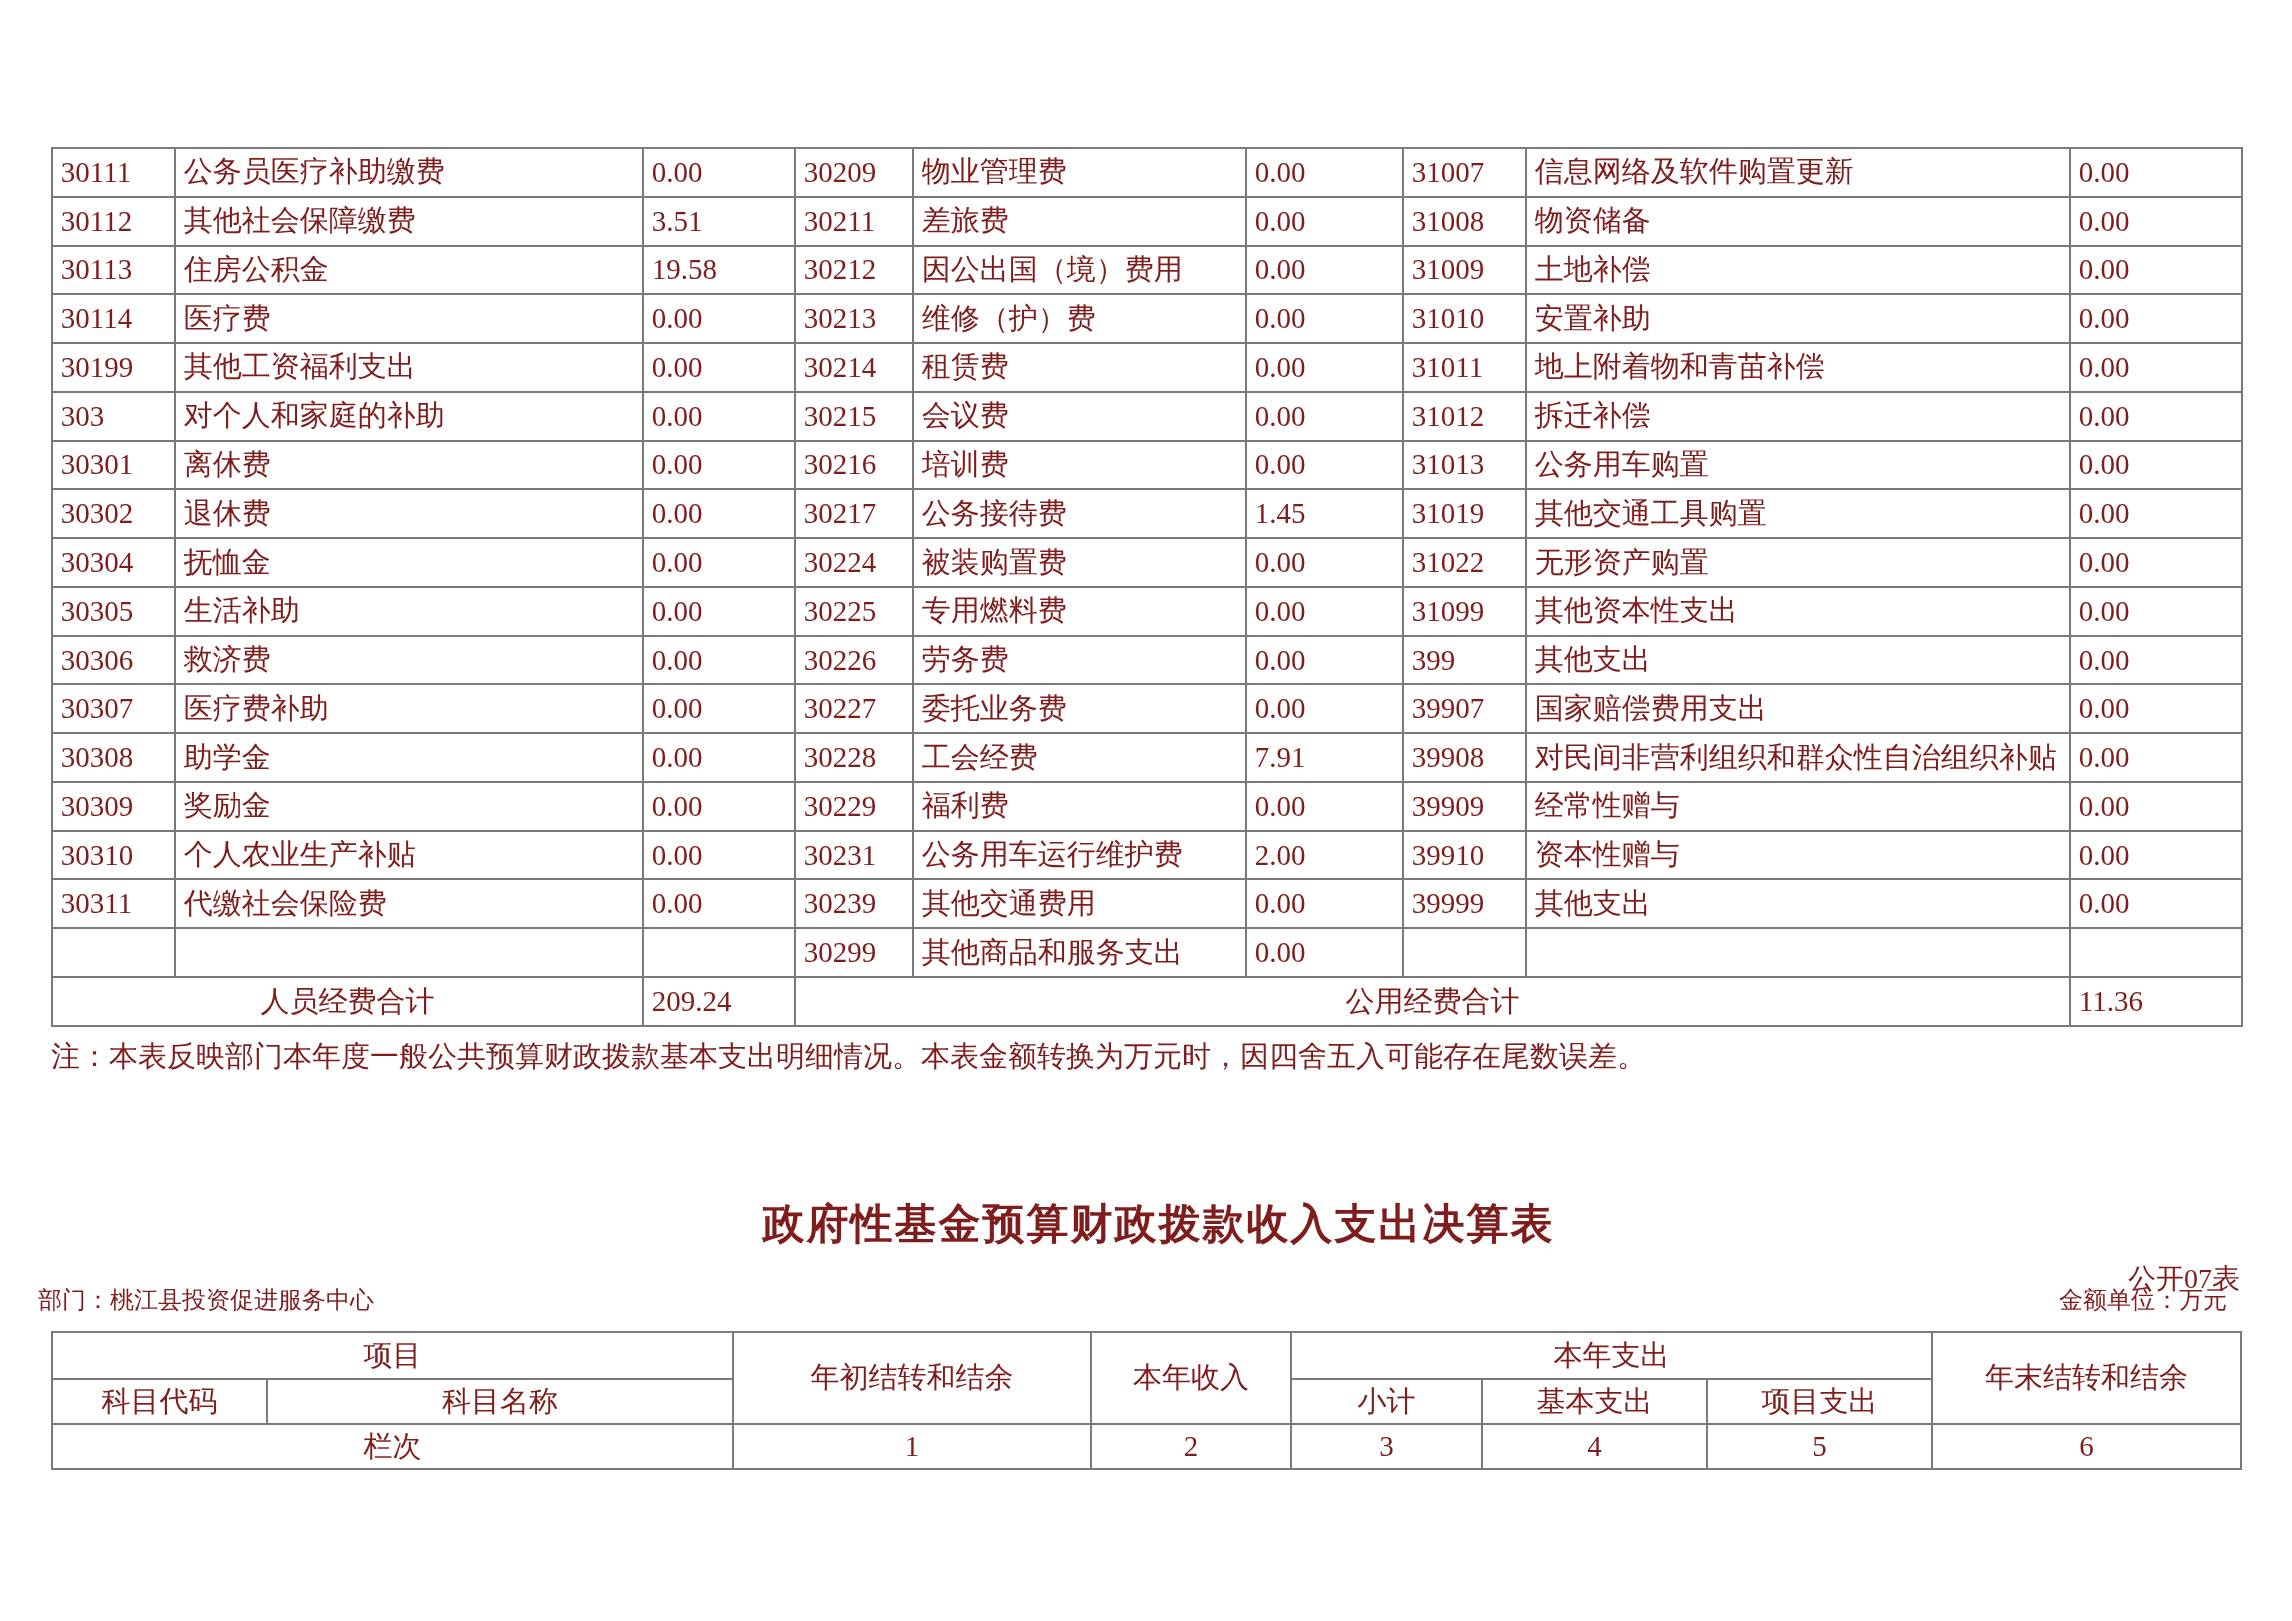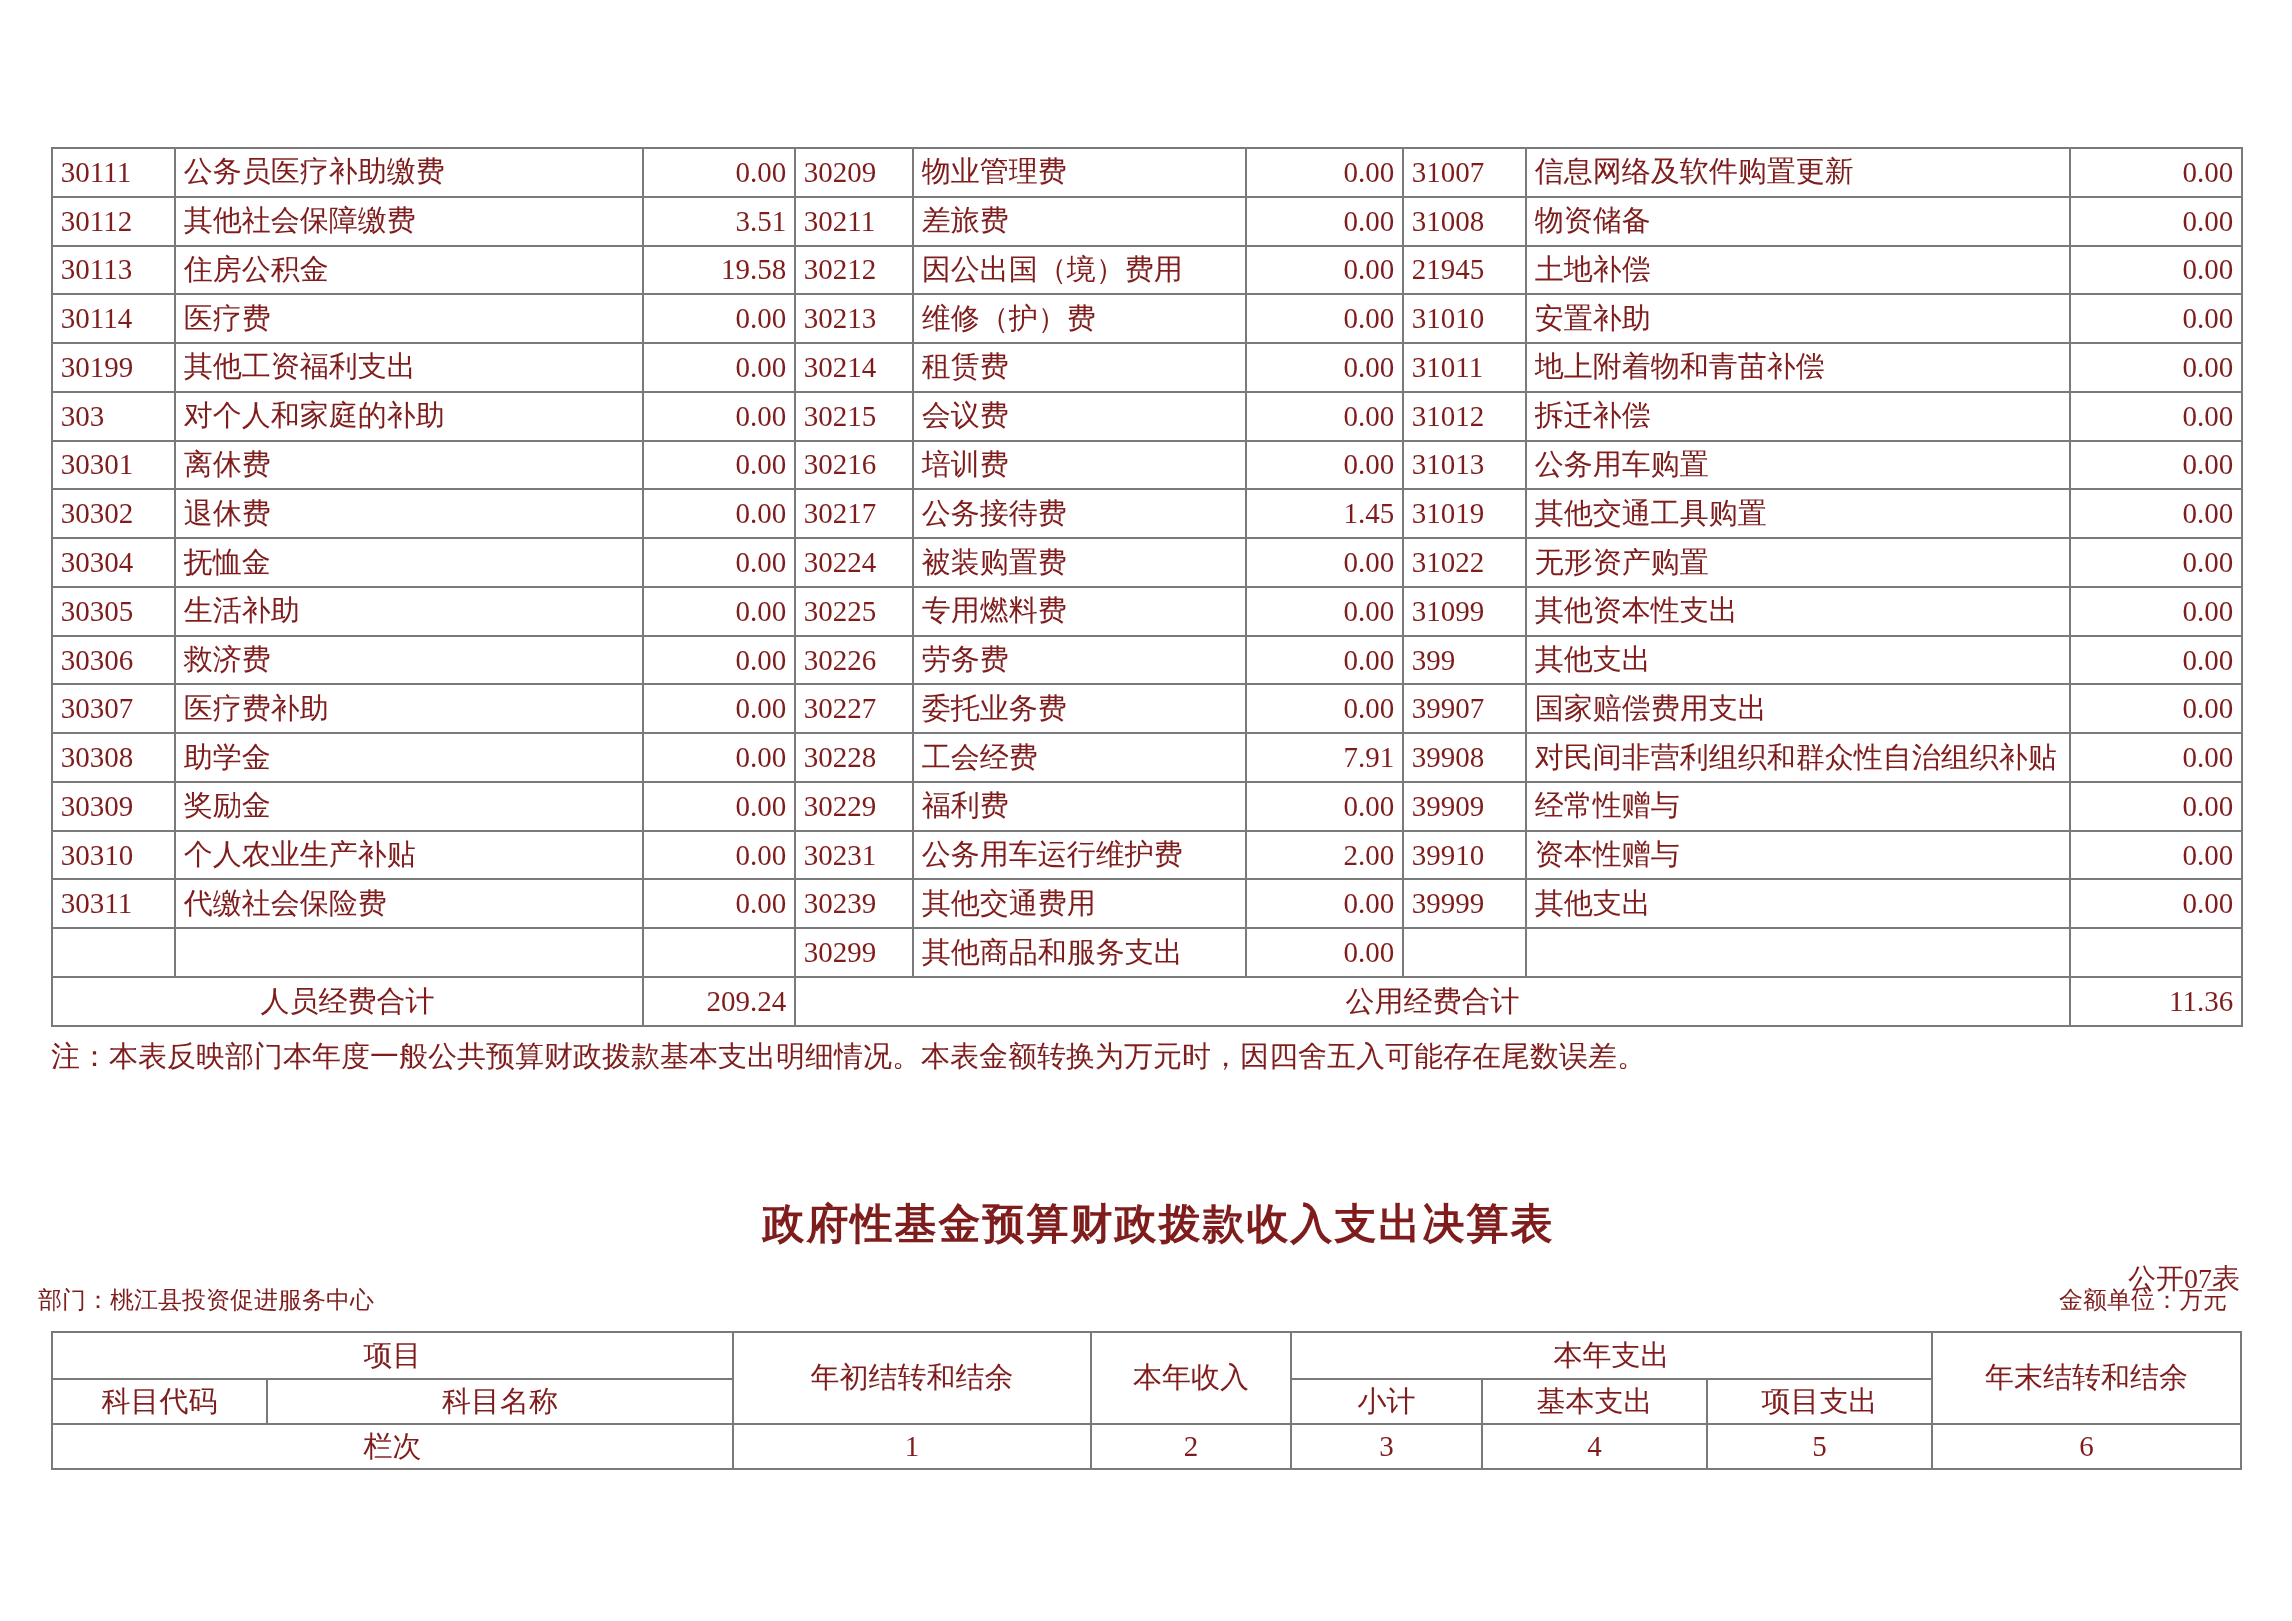--- a/index.html
+++ b/index.html
@@ -22,21 +22,21 @@
     border:2px solid #7a7a7a;
     font-size:29px;
     padding:0 7.8px;
     overflow:hidden;
     white-space:nowrap;
     vertical-align:middle;
   }
   .top-table{left:51px;top:147px;width:2189px;height:880px;}
   .top-table td.code{text-align:left;}
   .top-table td.name{text-align:left;}
-  .top-table td.num{text-align:right;margin-left:20px;}
+  .top-table td.num{text-align:left;margin-left:20px;}
   .top-table td.center{text-align:center;}
   .note{
     position:absolute;left:51px;top:1037px;width:2189px;
     font-size:29px;text-align:left;
   }
   .doc-title{
     position:absolute;left:0;top:1196px;width:2293px;
     text-align:center;font-size:42px;font-weight:bold;
     letter-spacing:2px;
     padding-left:12px;
@@ -95,21 +95,21 @@
           <td class="name">物资储备</td>
           <td class="num">0.00</td>
         </tr>
         <tr>
           <td class="code">30113</td>
           <td class="name">住房公积金</td>
           <td class="num">19.58</td>
           <td class="code">30212</td>
           <td class="name">因公出国（境）费用</td>
           <td class="num">0.00</td>
-          <td class="code">21945</td>
+          <td class="code">31009</td>
           <td class="name">土地补偿</td>
           <td class="num">0.00</td>
         </tr>
         <tr>
           <td class="code">30114</td>
           <td class="name">医疗费</td>
           <td class="num">0.00</td>
           <td class="code">30213</td>
           <td class="name">维修（护）费</td>
           <td class="num">0.00</td>

